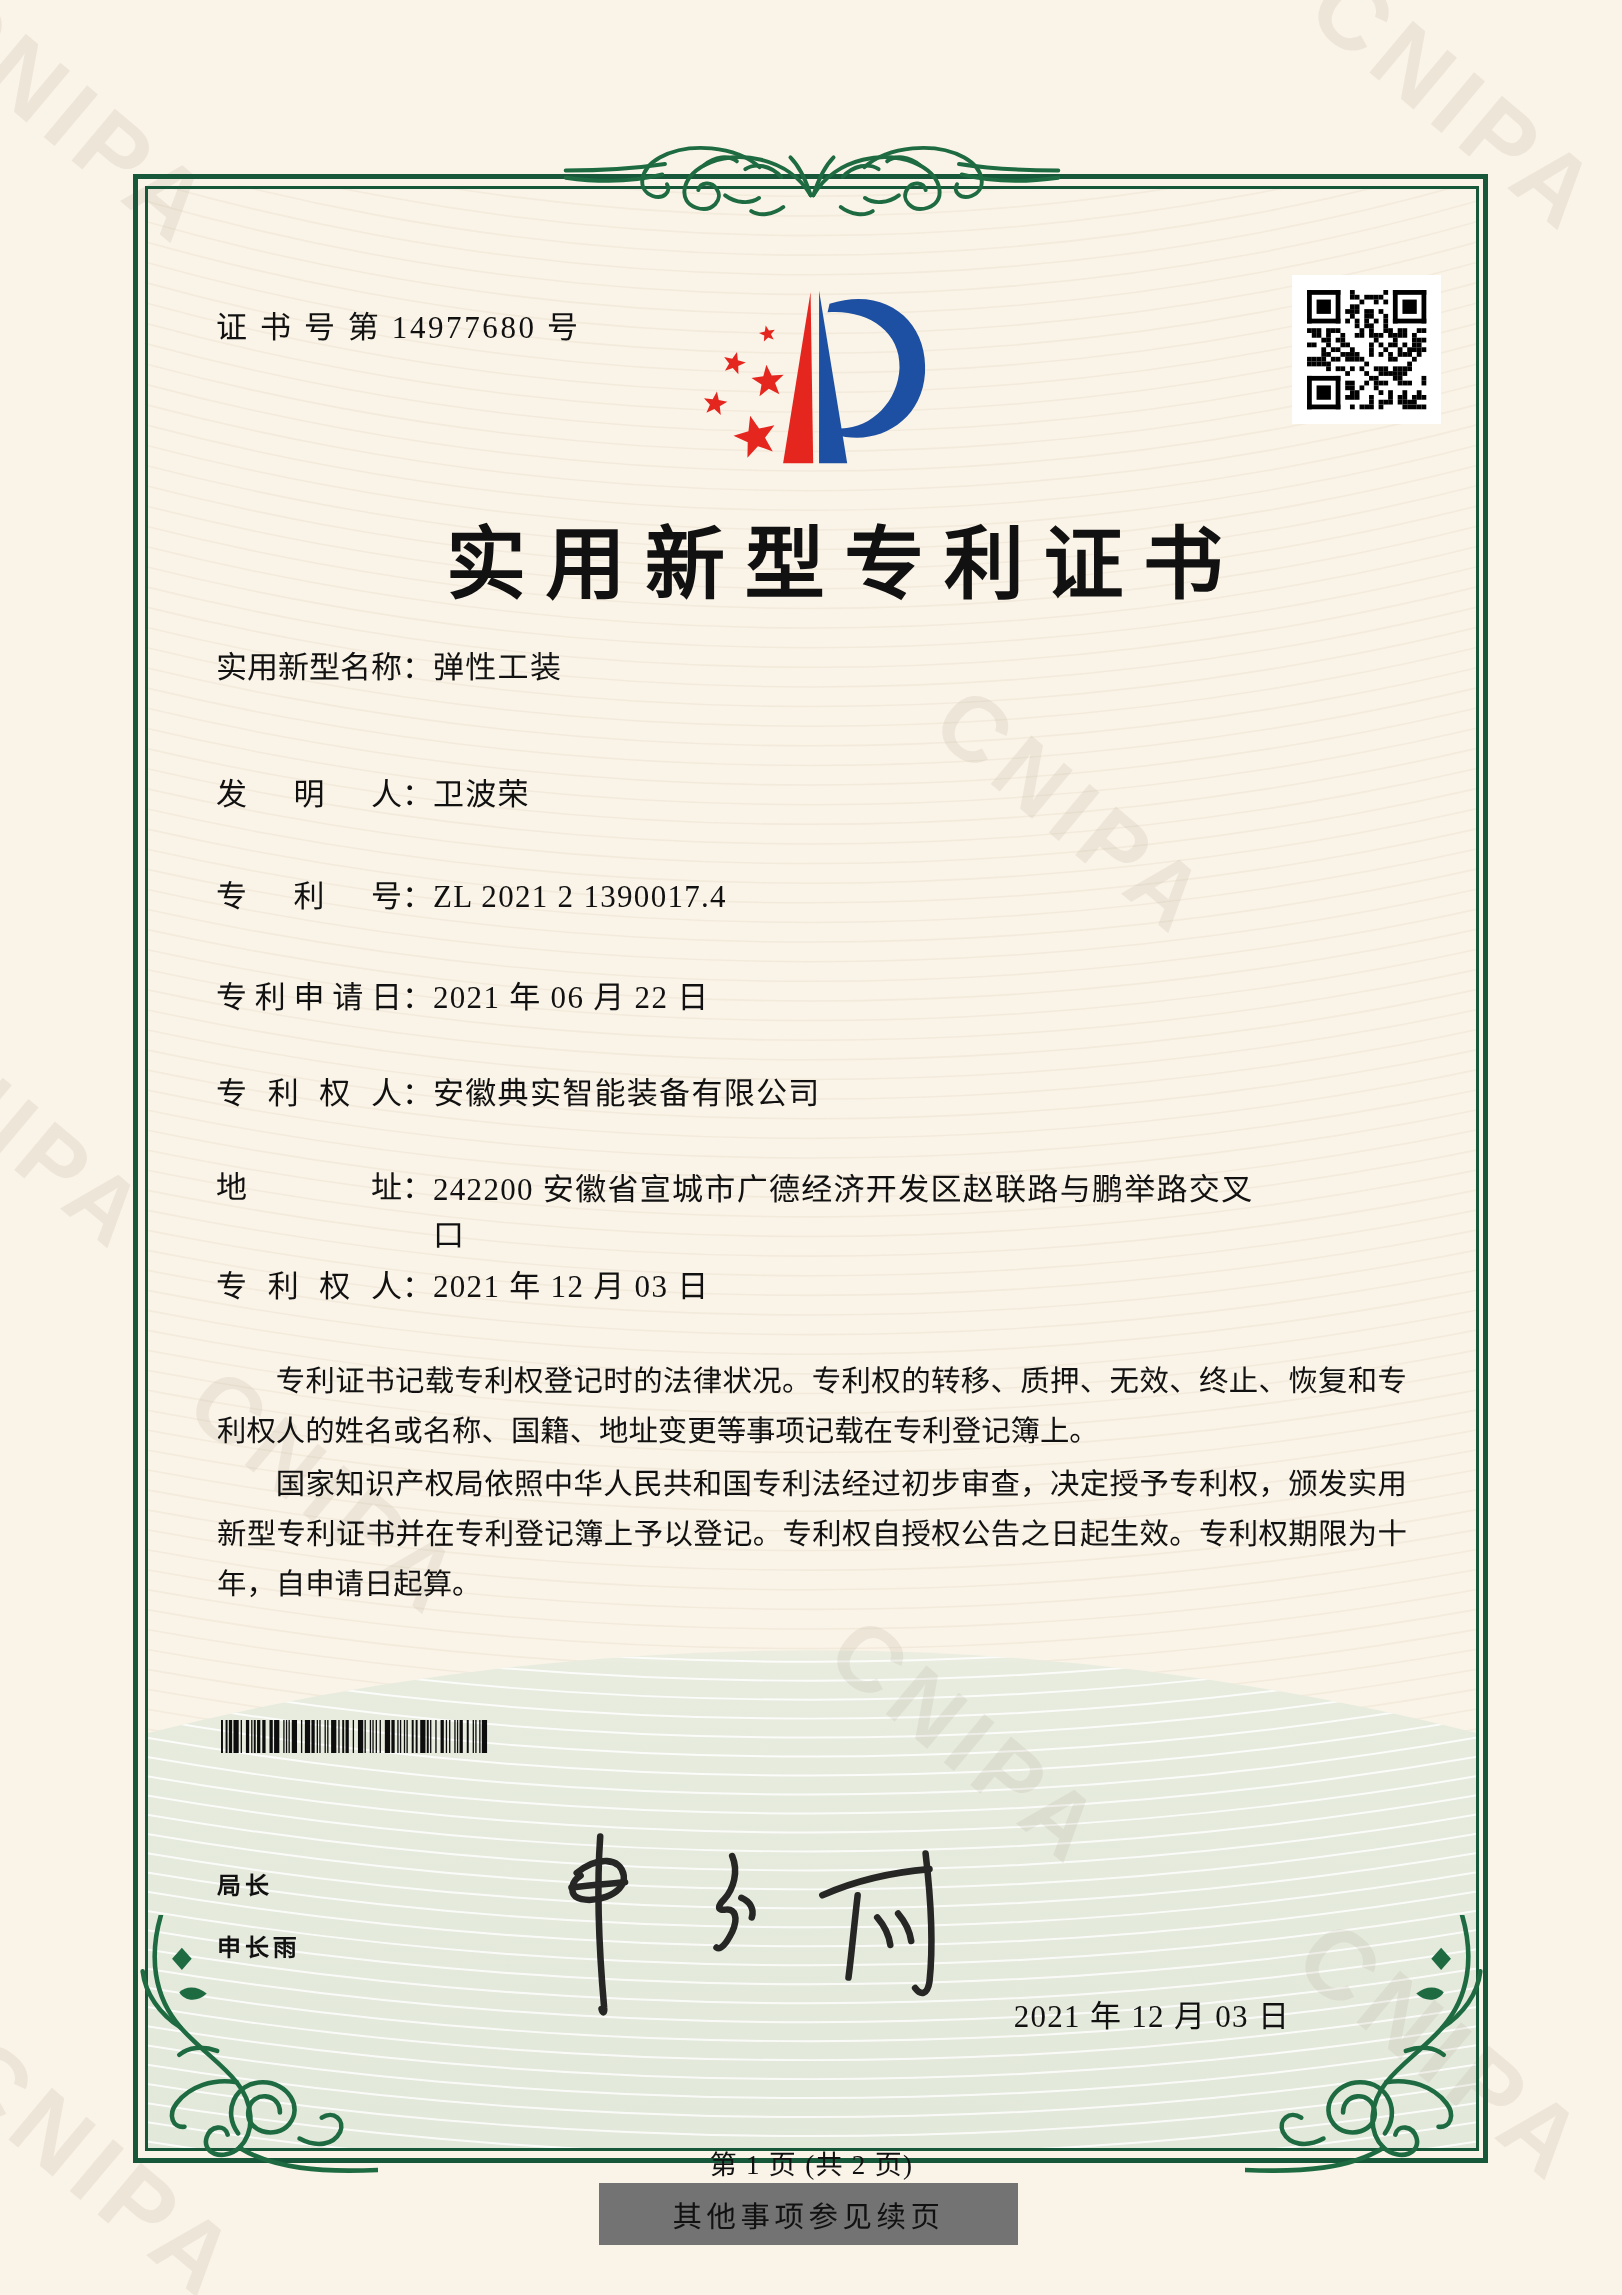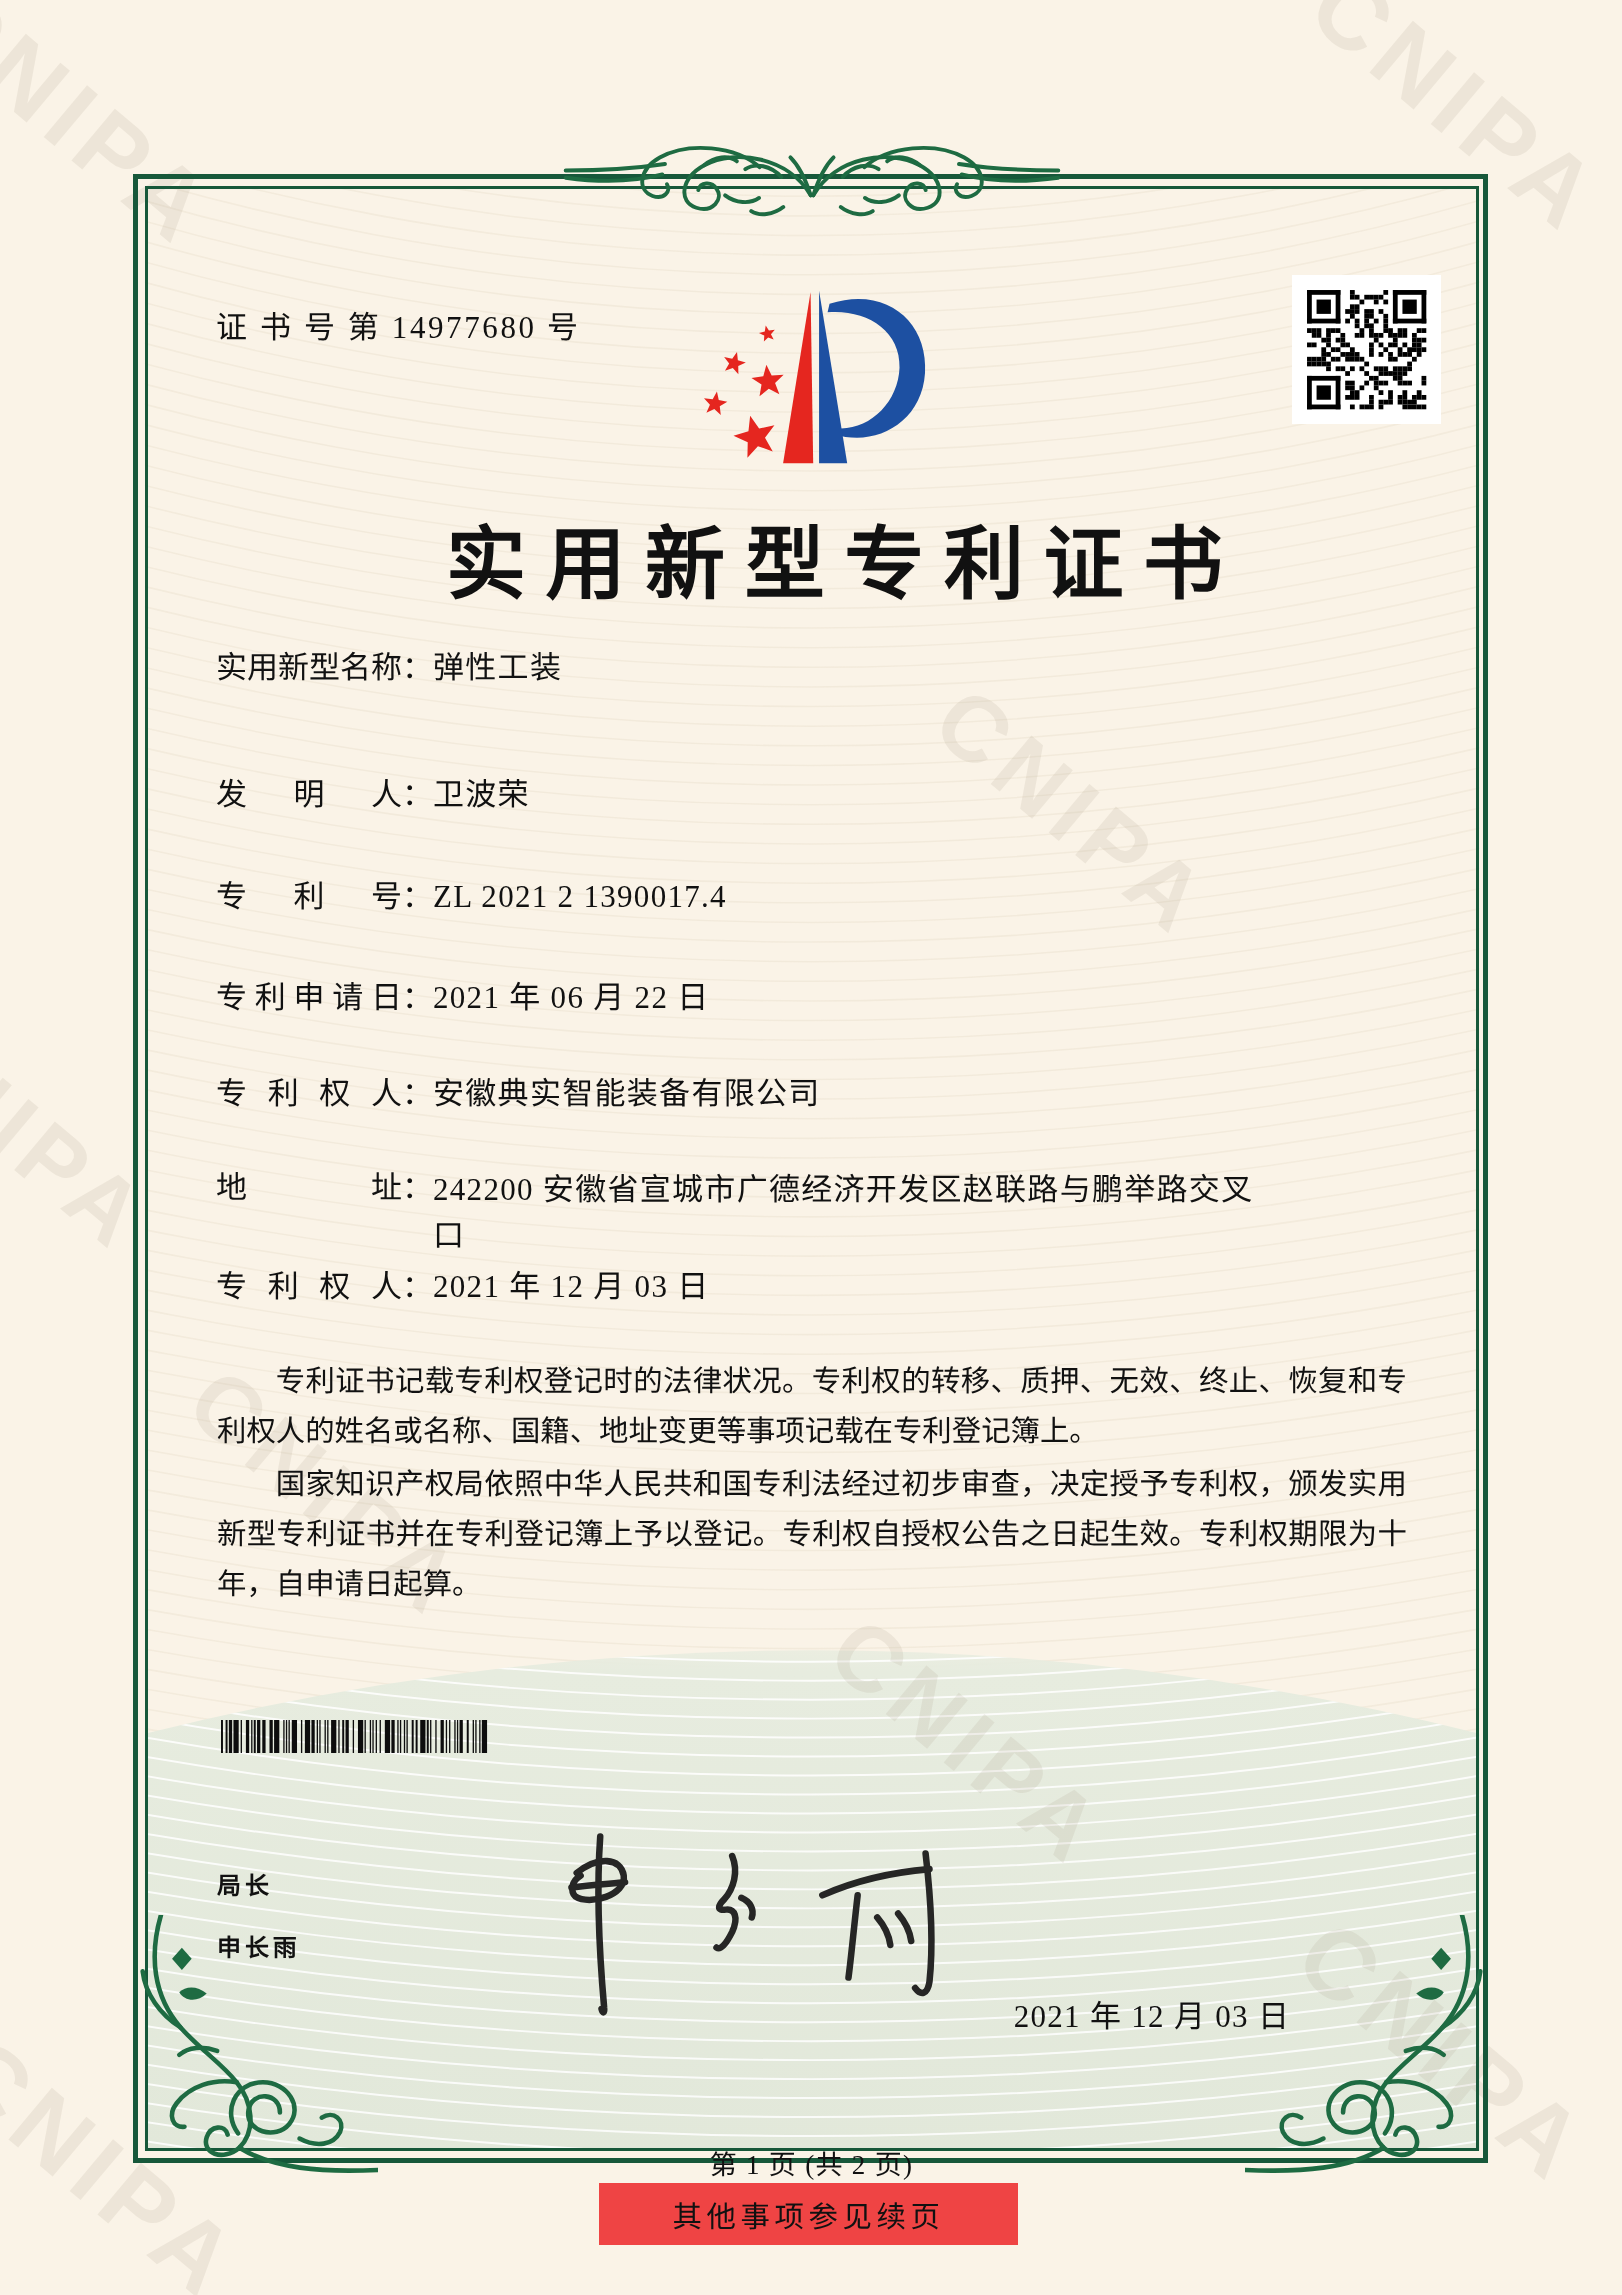--- a/index.html
+++ b/index.html
@@ -34,21 +34,21 @@
   .bodytext p{margin:0 0 3.3px 0;text-indent:2em;}
   
   .barcode{position:absolute;left:221px;top:1720px;width:270px;height:33px;}
   
   .comm{position:absolute;left:217px;font-family:"Liberation Sans","DejaVu Sans",sans-serif;
         font-weight:700;font-size:24px;letter-spacing:3.9px;}
   .issue-date{position:absolute;left:923px;top:1991px;width:458px;text-align:center;
               font-size:31px;letter-spacing:1.3px;}
   .pageinfo{position:absolute;left:0;top:2099px;width:1623px;text-align:center;
             font-size:27px;letter-spacing:1.3px;margin-top:44px;}
-  .footband{position:absolute;left:599px;top:2183px;width:419px;height:62px;background:#ef4444;
+  .footband{position:absolute;left:599px;top:2183px;width:419px;height:62px;background:#737373;
             display:flex;align-items:center;justify-content:center;}
   .footnote{font-size:29.4px;letter-spacing:4.6px;}
 </style>
 </head>
 <body>
 
 <div class="page">
 
   <svg id="waves" width="1623" height="2295" viewBox="0 0 2480 3508" style="left:0;top:0">
       <defs>

